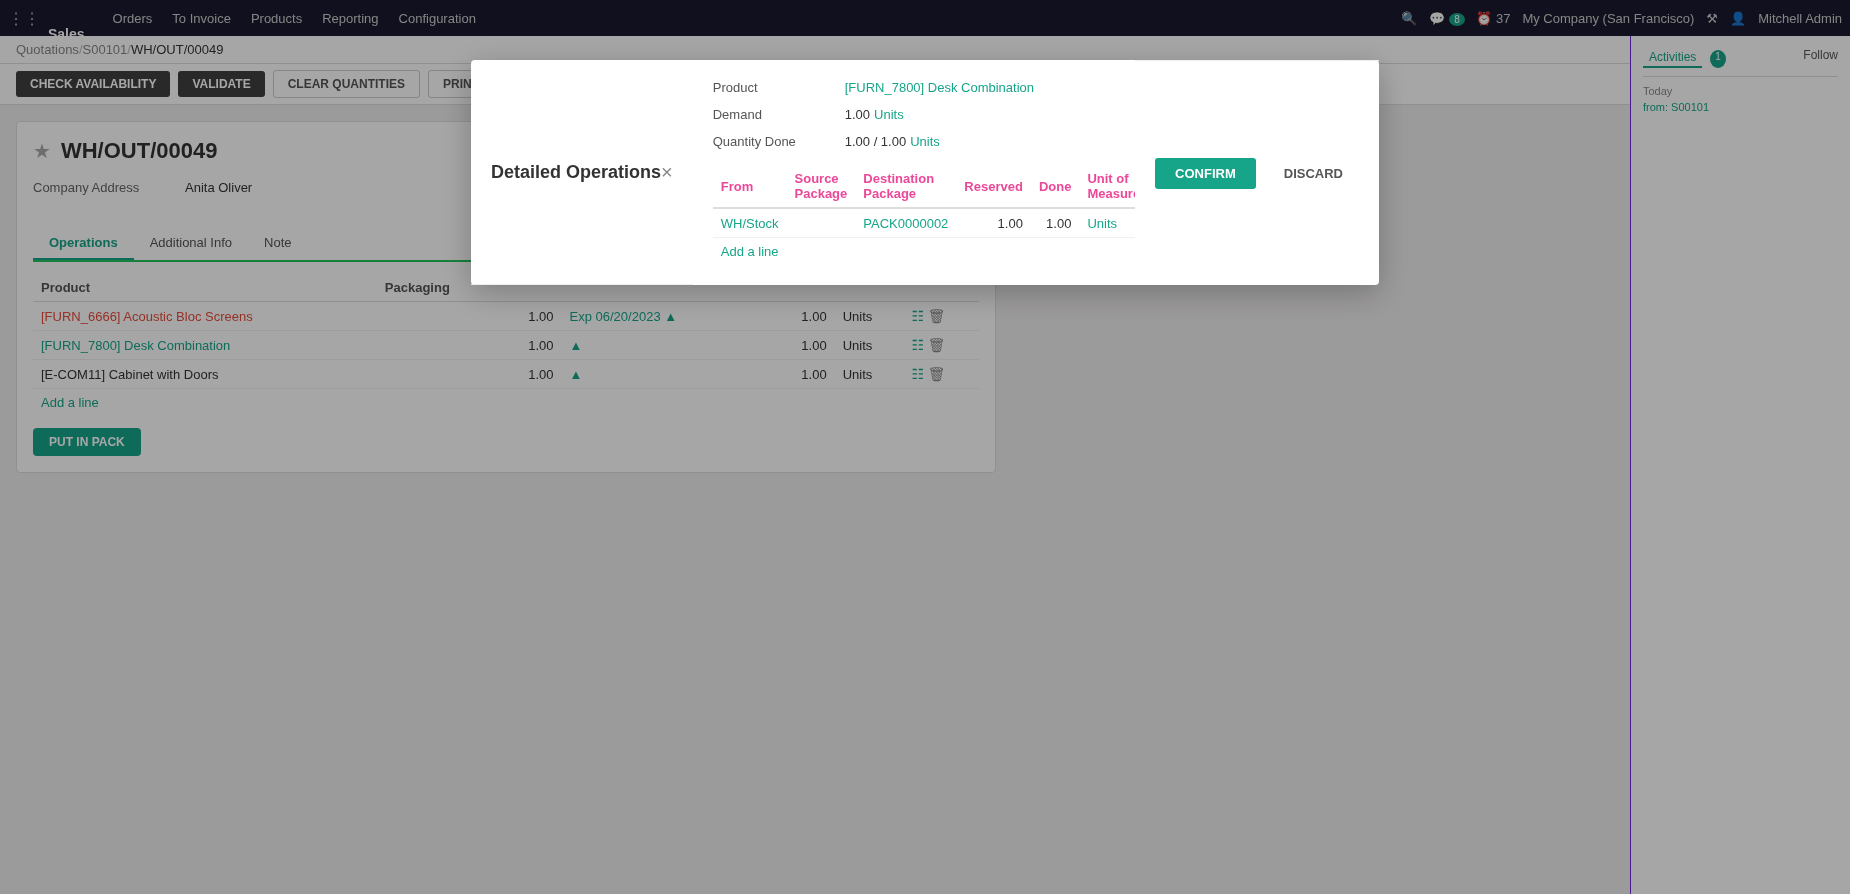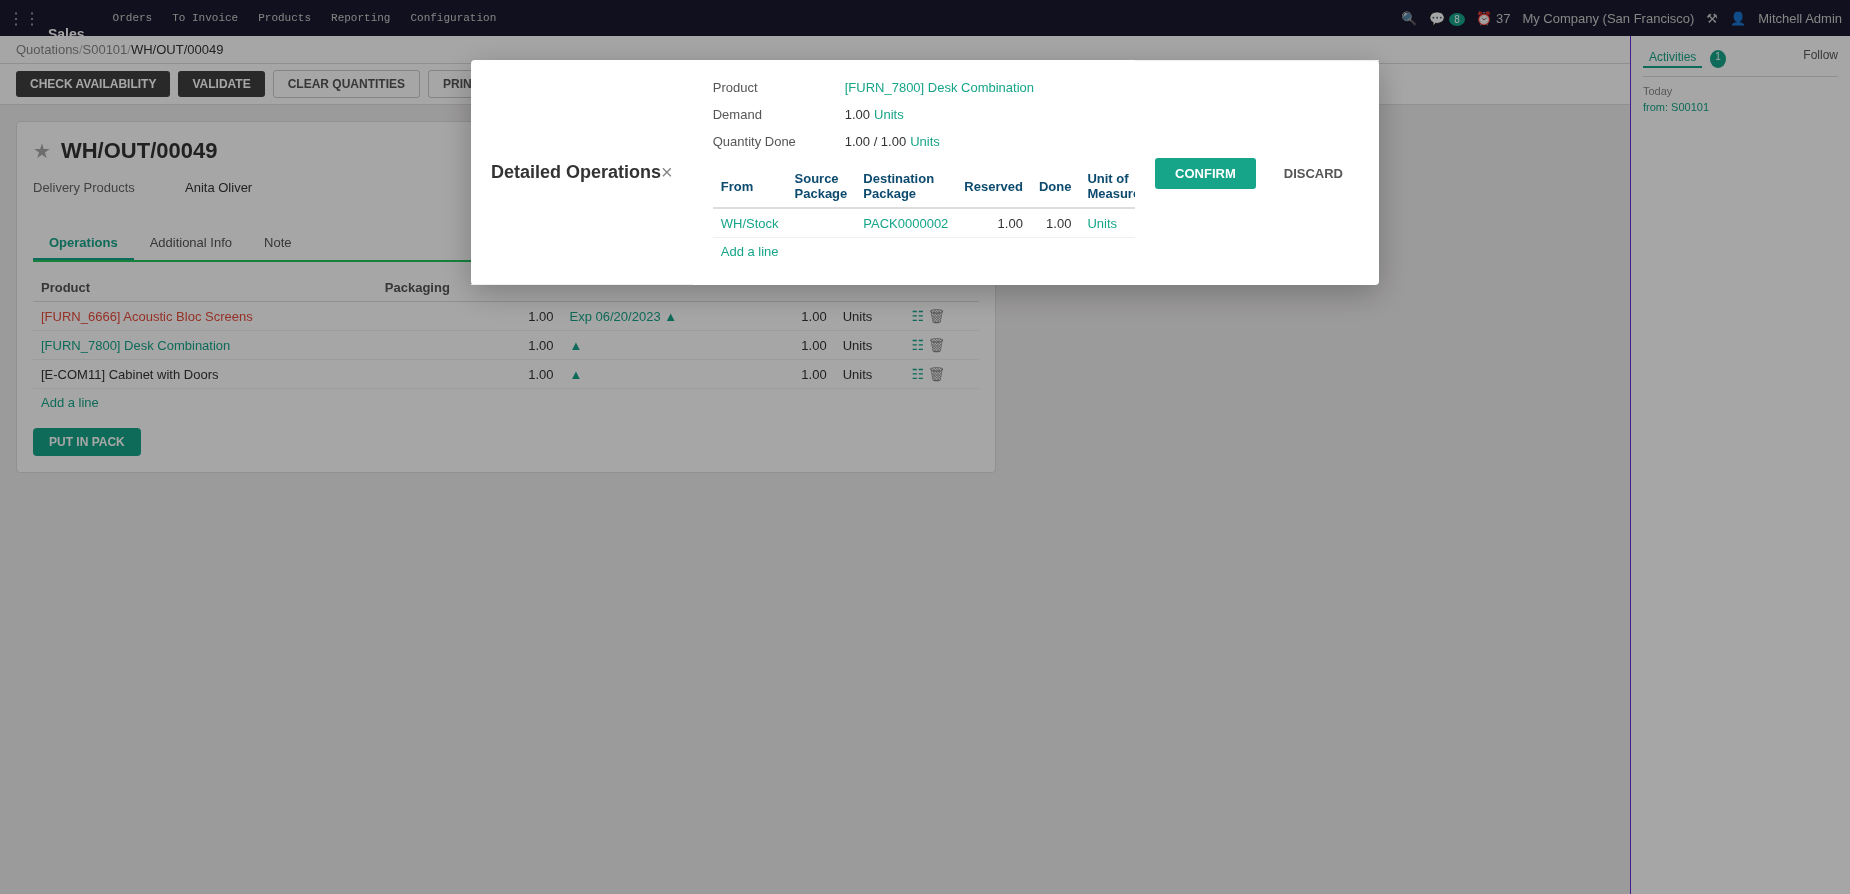--- a/index.html
+++ b/index.html
@@ -10,21 +10,21 @@
       background: #1a1a2e;
       display: flex;
       align-items: center;
       height: 36px;
       padding: 0 8px;
       color: #ccc;
       gap: 4px;
     }
     .topnav-grid-icon { color: #aaa; font-size: 16px; margin-right: 4px; }
     .topnav-brand { color: #fff; font-weight: bold; font-size: 14px; margin-right: 16px; margin-top: 31px; }
-    .topnav-item { color: #ccc; font-size: 11px; padding: 0 8px; cursor: pointer; font-family: Liberation Mono, monospace; }
+    .topnav-item { color: #ccc; font-size: 13px; padding: 0 8px; cursor: pointer; }
     .topnav-right { margin-left: auto; display: flex; align-items: center; gap: 12px; color: #ccc; font-size: 13px; }
     .topnav-badge { background: #17a589; color: #fff; border-radius: 50%; padding: 1px 5px; font-size: 10px; }
     .topnav-clock { display: flex; align-items: center; gap: 3px; }
 
     
     .breadcrumb-bar {
       background: #fff;
       border-bottom: 1px solid #ddd;
       padding: 6px 16px;
       display: flex;
@@ -168,21 +168,21 @@
 
     .modal-body { padding: 20px; flex: 1; overflow-y: auto; }
 
     .modal-field-row { display: flex; align-items: center; gap: 12px; margin-bottom: 12px; }
     .modal-field-label { color: #555; font-size: 13px; min-width: 120px; }
     .modal-field-value { color: #333; font-size: 13px; }
     .modal-field-value .link-teal { font-size: 13px; }
     .modal-field-value .units { color: #17a589; }
 
     .modal-table { width: 100%; border-collapse: collapse; font-size: 13px; margin-top: 16px; }
-    .modal-table th { text-align: left; padding: 6px 8px; font-weight: 600; color: #0c4a6e; border-bottom: 2px solid #ddd; }
+    .modal-table th { text-align: left; padding: 6px 8px; font-weight: 600; color: #ec4899; border-bottom: 2px solid #ddd; }
     .modal-table td { padding: 6px 8px; border-bottom: 1px solid #f0f0f0; }
     .modal-table .th-right { text-align: right; }
     .modal-table .td-right { text-align: right; }
 
     .add-line-link { color: #17a589; cursor: pointer; font-size: 13px; padding: 6px 8px; display: inline-block; }
 
     .modal-footer {
       padding: 14px 20px;
       border-top: 1px solid #eee;
       display: flex;
@@ -236,21 +236,21 @@
 </div>
 
 <div class="main-content" style="margin-right:220px;">
   <div class="form-container">
     <div class="record-header">
       <span class="star-icon">★</span>
       <span class="record-title">WH/OUT/00049</span>
     </div>
 
     <div class="field-row">
-      <span class="field-label">Delivery Products</span>
+      <span class="field-label">Company Address</span>
       <span class="field-value">Anita Oliver</span>
     </div>
 
     
     <div class="tabs-bar">
       <div class="tab active">Operations</div>
       <div class="tab">Additional Info</div>
       <div class="tab">Note</div>
     </div>
 

